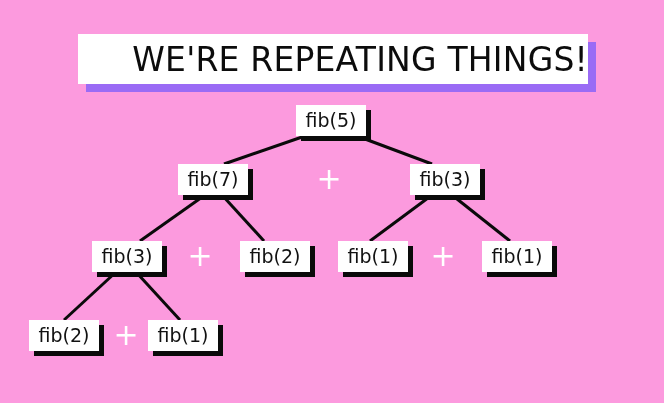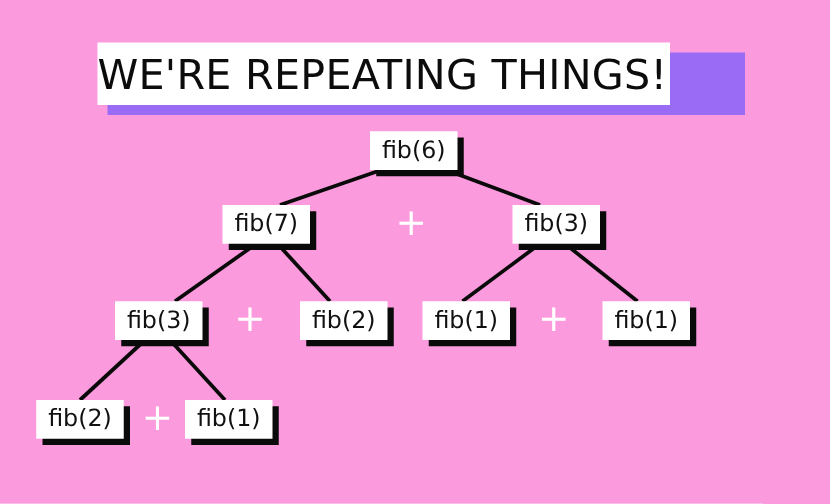--- a/index.html
+++ b/index.html
@@ -32,26 +32,26 @@
     left: 8px;
     top: 8px;
     width: 510px;
     height: 50px;
     background: #9a6bf5;
   }
   #title-box {
     position: absolute;
     left: 0;
     top: 0;
-    width: 458px;
+    width: 510px;
     height: 50px;
     background: #ffffff;
     display: flex;
     align-items: center;
-    justify-content: flex-start;
+    justify-content: flex-end;
   }
   #title-text {
     font-family: "DejaVu Sans", sans-serif;
     font-size: 33px;
     font-weight: 400;
     color: #0c0c0c;
     letter-spacing: 0.2px;
     white-space: nowrap;
     line-height: 1;
   }
@@ -133,21 +133,21 @@
       <line x1="432" y1="195" x2="370" y2="241" stroke="#0a0a0a" stroke-width="3"></line>
       <line x1="452" y1="195" x2="510" y2="241" stroke="#0a0a0a" stroke-width="3"></line>
       <line x1="116" y1="272" x2="64" y2="320" stroke="#0a0a0a" stroke-width="3"></line>
       <line x1="136" y1="272" x2="180" y2="320" stroke="#0a0a0a" stroke-width="3"></line>
     </svg>
 
   <div id="tree-layer">
       <div class="node" style="left: 296px; top: 105px;">
         <div class="shadow" style="background: rgb(10, 10, 10);"></div>
         <div class="face" style="background: rgb(255, 255, 255);">
-          <span class="label">fib(6)</span>
+          <span class="label">fib(5)</span>
         </div>
       </div>
       <div class="node" style="left: 178px; top: 164px;">
         <div class="shadow" style="background: rgb(10, 10, 10);"></div>
         <div class="face" style="background: rgb(255, 255, 255);">
           <span class="label">fib(7)</span>
         </div>
       </div>
       <div class="node" style="left: 410px; top: 164px;">
         <div class="shadow" style="background: rgb(10, 10, 10);"></div>

